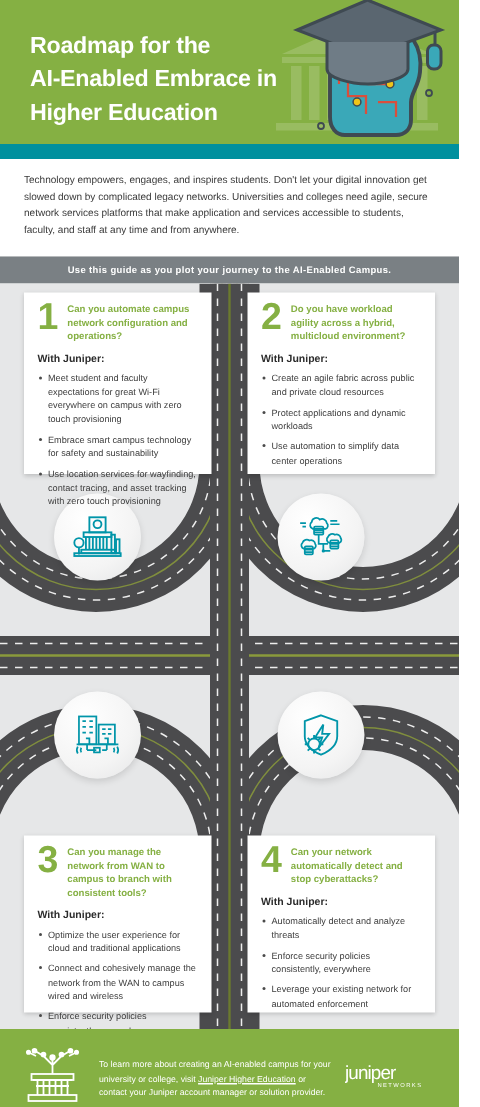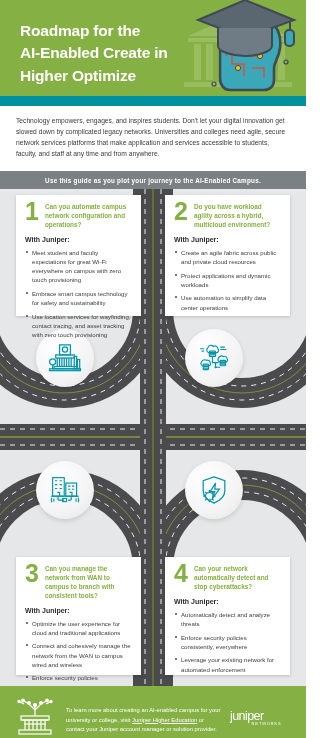--- a/index.html
+++ b/index.html
@@ -246,22 +246,22 @@
 
       <g fill="none" stroke="#3f4a52" stroke-width="1.2">
         <circle cx="96" cy="64" r="2"></circle>
         <circle cx="24" cy="86" r="2"></circle>
       </g>
       <text x="98" y="44" font-size="7" fill="#3f4a52"></text>
     </svg>
 
     <div class="header-title">
       <div>Roadmap for the</div>
-      <div>AI-Enabled Create in</div>
-      <div>Higher Optimize</div>
+      <div>AI-Enabled Embrace in</div>
+      <div>Higher Education</div>
     </div>
   </div>
 
   <div class="teal-bar"></div>
 
   <div class="intro">
     <p>Technology empowers, engages, and inspires students. Don't let your digital innovation get slowed down by complicated legacy networks. Universities and colleges need agile, secure network services platforms that make application and services accessible to students, faculty, and staff at any time and from anywhere.</p>
   </div>
 
   <div class="guide-banner">

